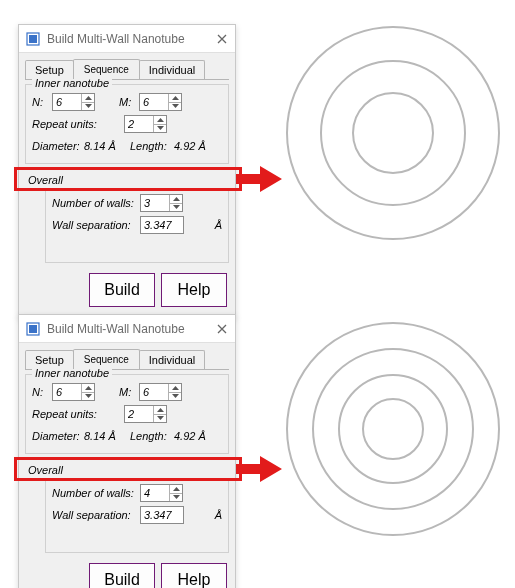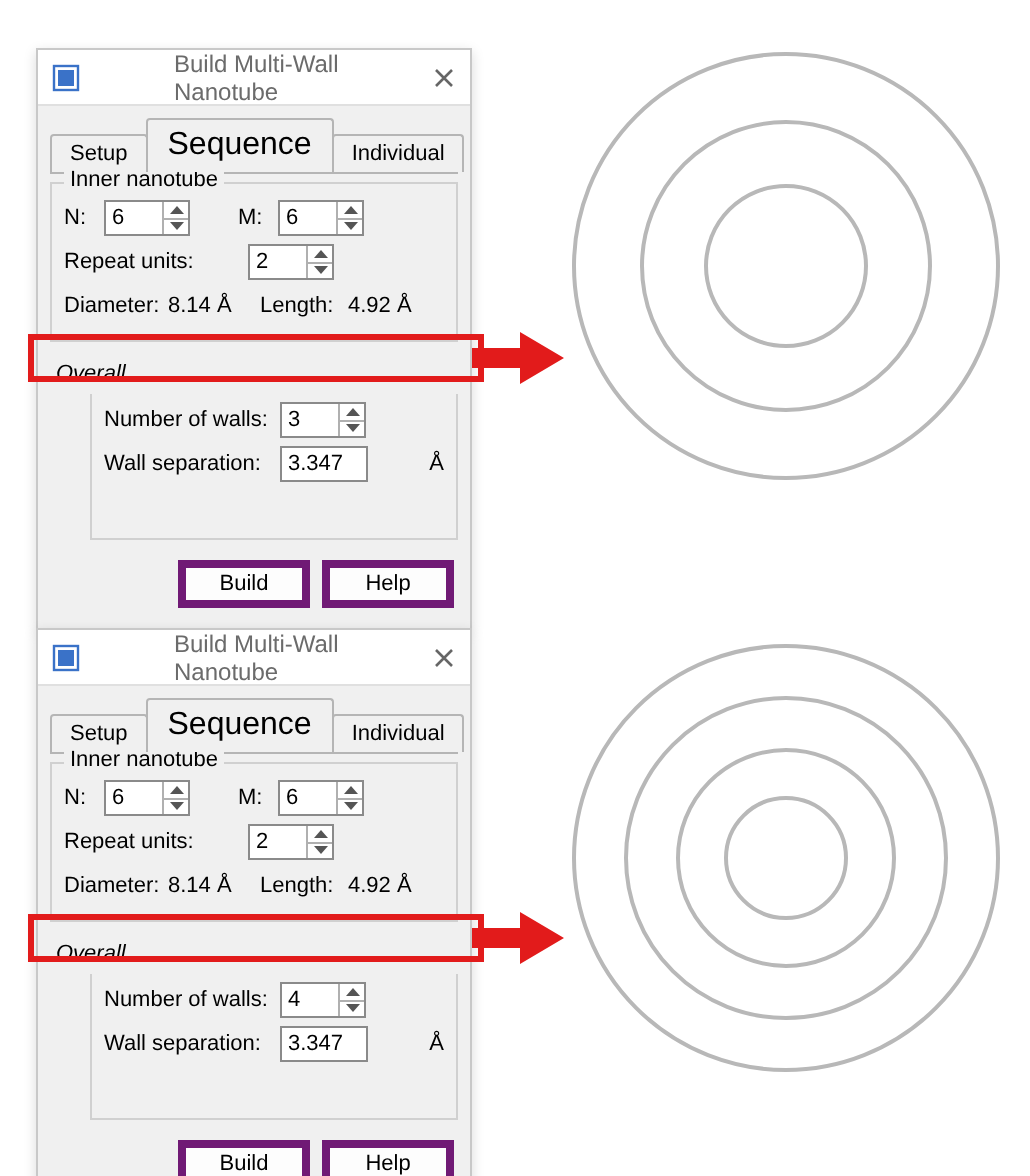--- a/index.html
+++ b/index.html
@@ -11,21 +11,20 @@
     border: 1px solid #c8c8c8;
     box-shadow: 0 2px 6px rgba(0,0,0,0.15);
   }
   .titlebar {
     height: 28px;
     background: #ffffff;
     border-bottom: 1px solid #e0e0e0;
     display: flex;
     align-items: center;
     padding: 0 6px;
-    gap: 40px;
   }
   .titlebar .icon-box {
     width: 16px; height: 16px;
     display: flex; align-items:center; justify-content:center;
     margin-right: 6px;
   }
   .titlebar .title {
     flex: 1;
     font-size: 12px;
     color: #6b6b6b;
@@ -46,33 +45,34 @@
     padding: 3px 9px;
     border: 1px solid #b5b5b5;
     border-bottom: none;
     background: #f0f0f0;
     margin-right: -1px;
     border-radius: 2px 2px 0 0;
     position:relative;
   }
   .tab.active {
     background:#f0f0f0;
-    font-size: 16px;
+    font-size: 10px;
     padding: 4px 10px;
     z-index: 2;
   }
   .tab-strip-line {
     border-top:1px solid #b5b5b5;
     margin:0 6px;
   }
   .fieldset {
     margin: 4px 6px 0 6px;
     border: 1px solid #d0d0d0;
     padding: 6px 6px 6px 6px;
     position: relative;
+    font-style: italic;
   }
   .fieldset.cut-top { border-top: none; padding-top: 2px; margin-left: 26px; }
   .legend {
     position: absolute;
     top: -8px; left: 6px;
     background: #f0f0f0;
     padding: 0 3px;
     font-size: 11px;
     color: #000;
   }
@@ -98,25 +98,25 @@
   .num-input .spin div {
     flex:1;
     border-left:1px solid #b0b0b0;
     display:flex;align-items:center;justify-content:center;
   }
   .num-input .spin div:first-child { border-bottom:1px solid #b0b0b0; }
   .spin svg { display:block; }
   .static-val { font-size:11px; }
   .btn-row { display:flex; justify-content:flex-end; gap:6px; padding:10px 8px; }
   .btn {
-    font-size:11px;
+    font-size:16px;
     width:66px;
-    height:24px;
+    height:34px;
     background:#fdfdfd;
-    border:4px solid #701a75;
+    border:1px solid #701a75;
     display:flex; align-items:center; justify-content:center;
   }
   .highlight {
     position:absolute;
     border:3px solid #e21b1b;
     pointer-events:none;
   }
   .arrow { position:absolute; }
   .rings { position:absolute; }
 </style>

